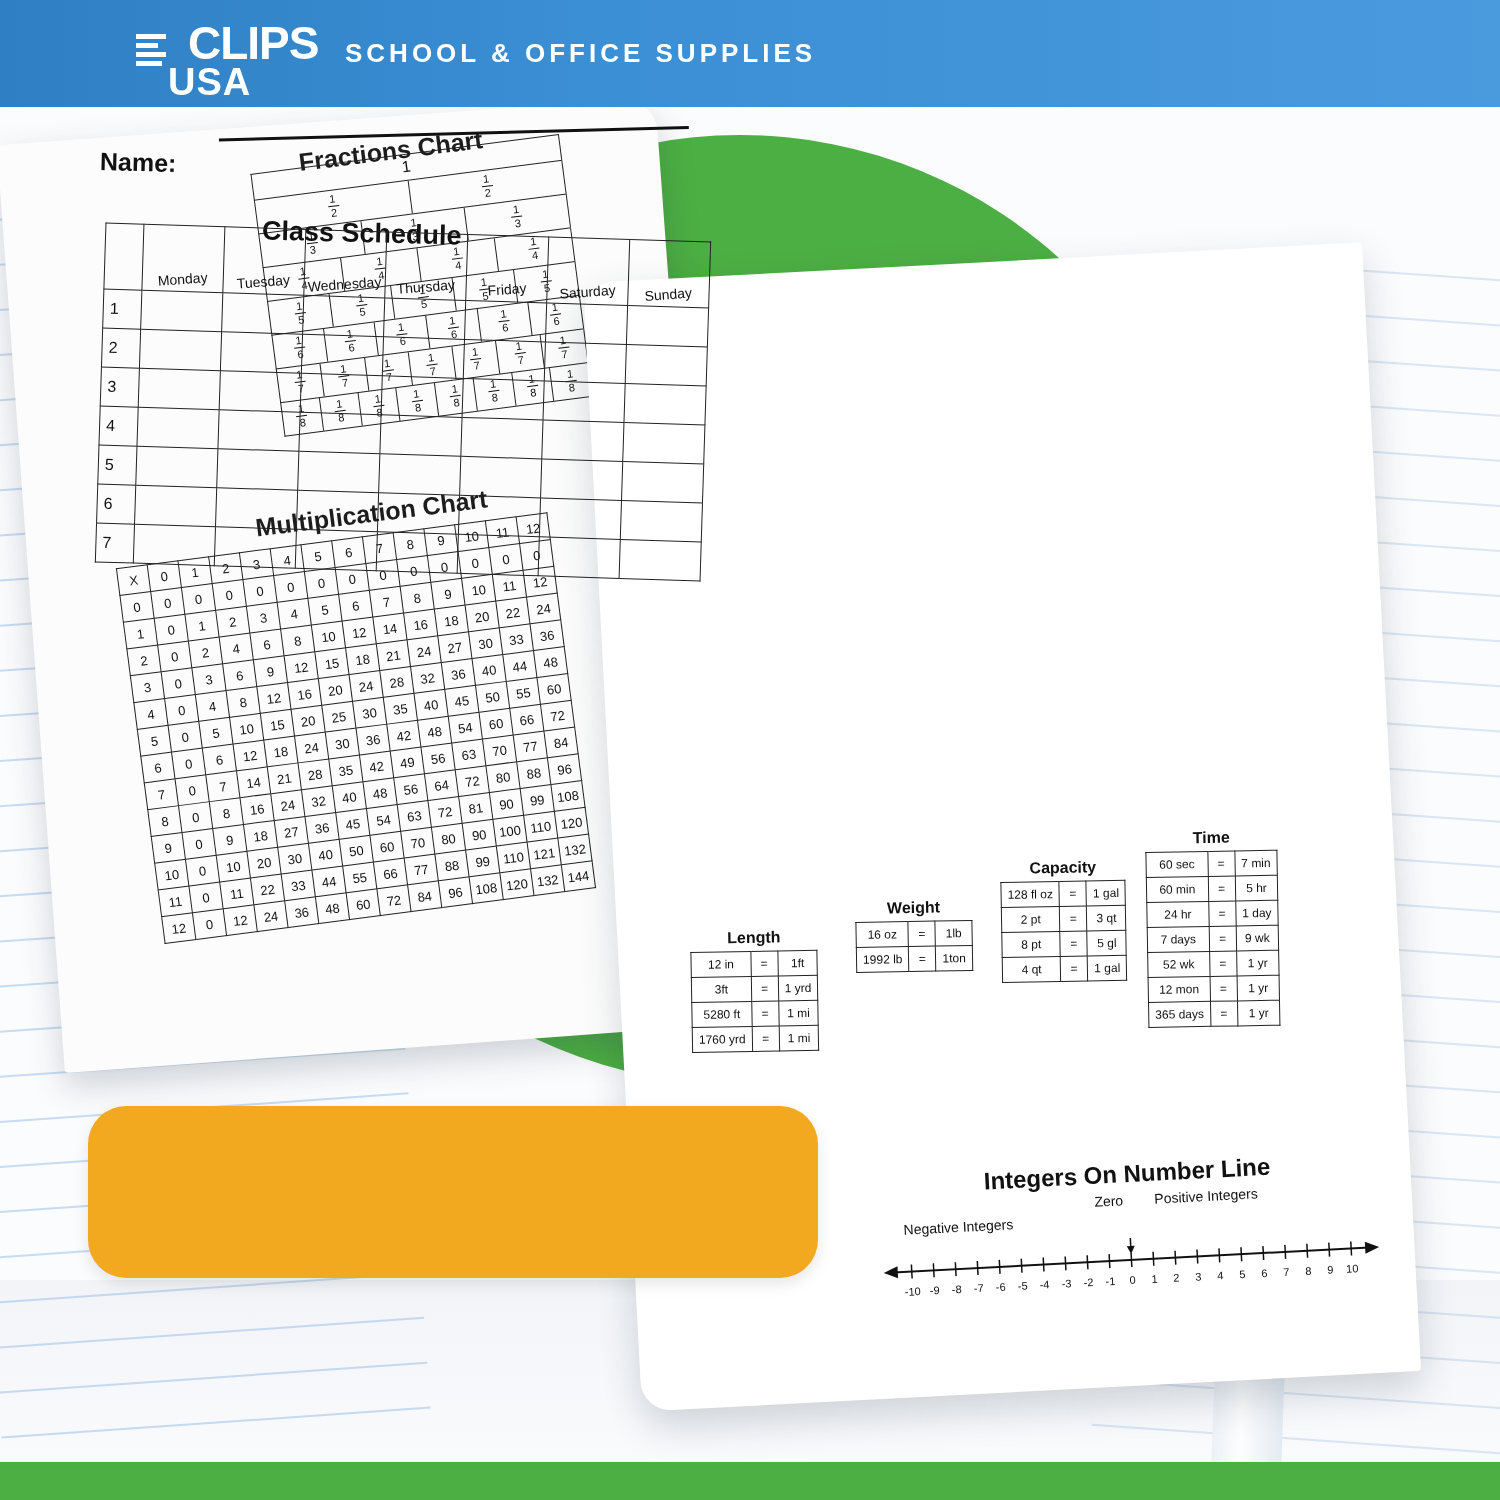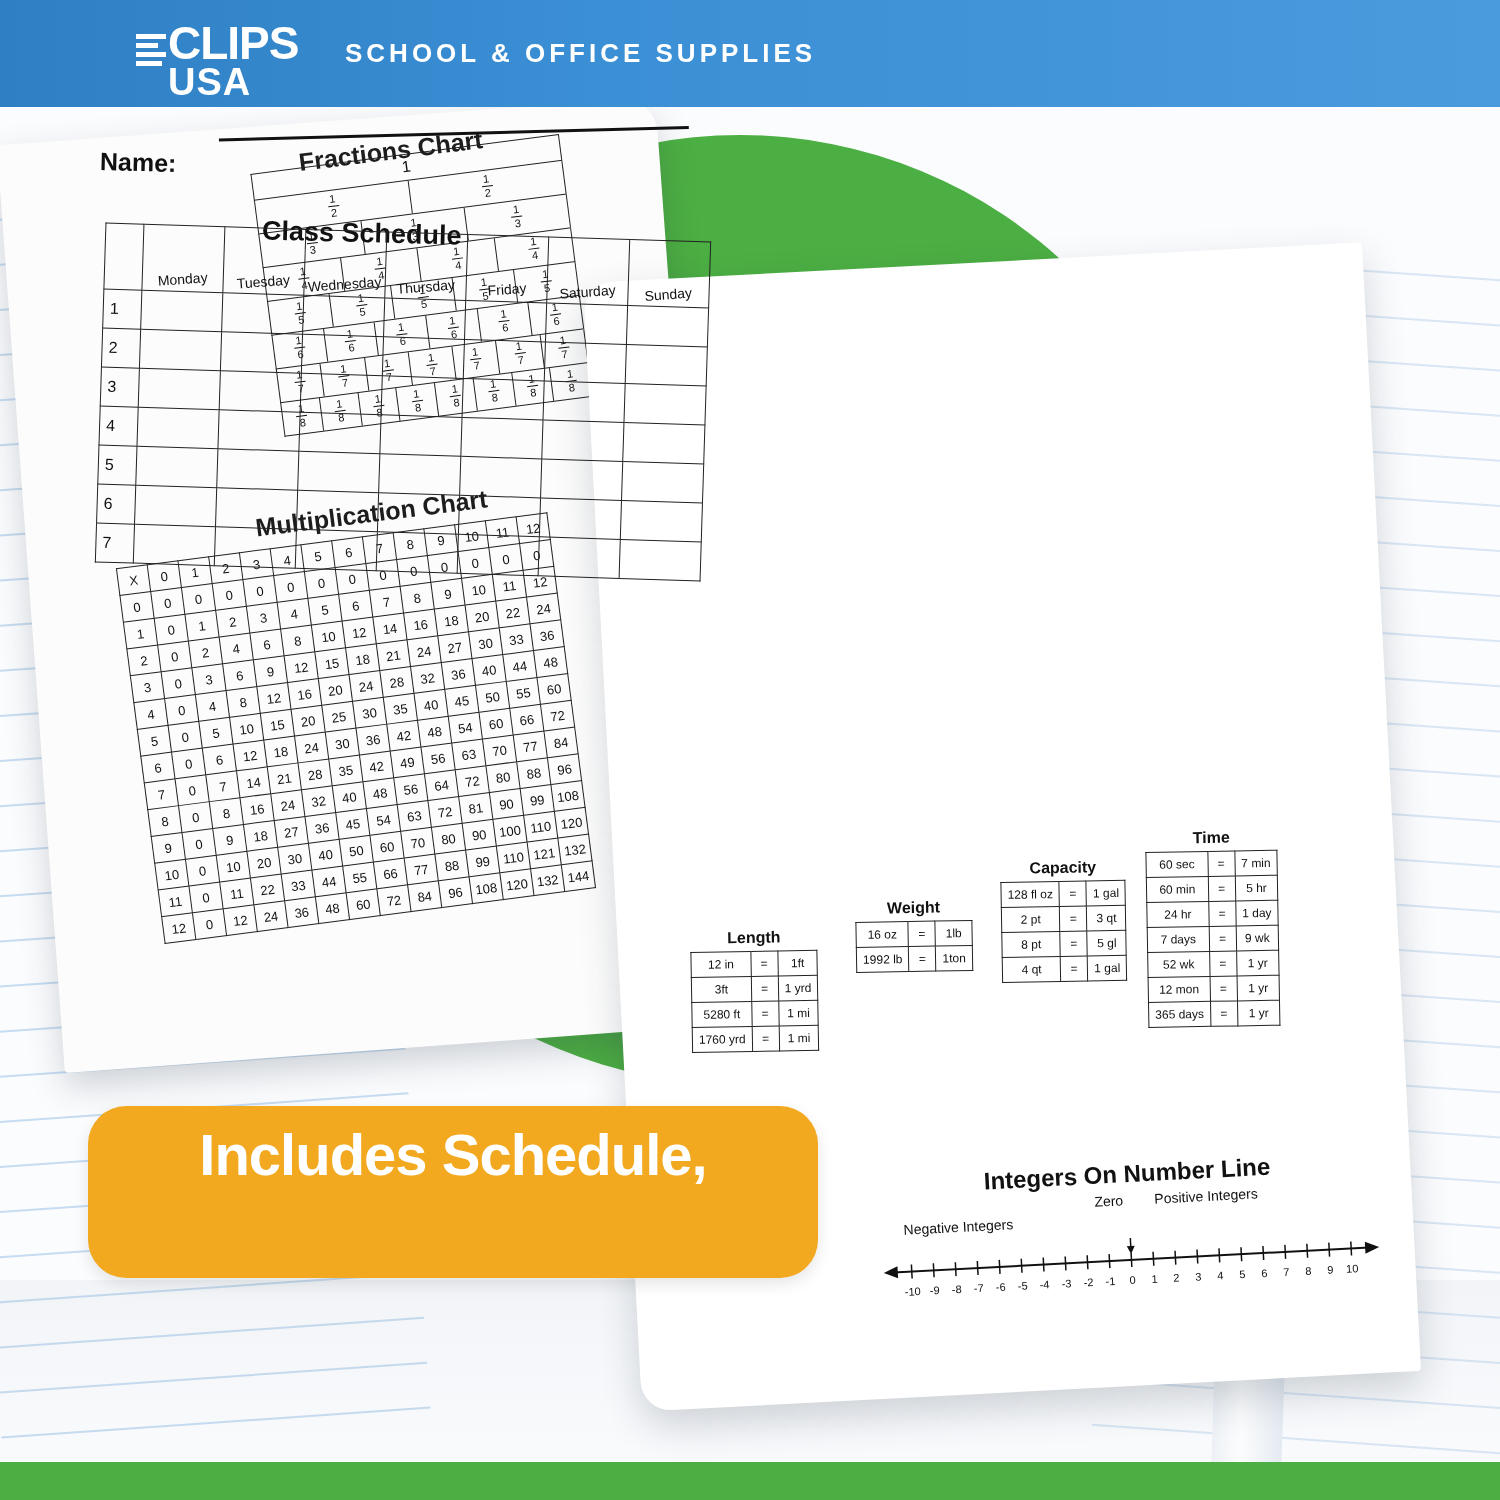--- a/index.html
+++ b/index.html
@@ -20,21 +20,21 @@
   .lnr{position:absolute;left:0;width:100%;height:2px;background:#cfe0f2;opacity:.8;}
   .spine{position:absolute;left:1230px;top:250px;width:70px;height:1160px;background:linear-gradient(90deg,#eef2f7,#ffffff 40%,#e6ecf3);transform:rotate(2deg);}
   .bg-shadow{position:absolute;left:0;top:1180px;width:1500px;height:220px;background:linear-gradient(180deg,rgba(160,175,190,0.10),rgba(255,255,255,0));}
 
   
   .green-circle{position:absolute;left:265px;top:135px;width:950px;height:950px;border-radius:50%;background:#4caf43;}
 
   
   .header{position:absolute;left:0;top:0;width:1500px;height:107px;background:linear-gradient(90deg,#2f7fc4 0%,#3b8fd4 40%,#4a9ade 100%);}
   .logo{position:absolute;left:68px;top:14px;color:#fff;}
-  .logo .l1{font-size:46px;font-weight:bold;letter-spacing:-1px;line-height:42px;}
+  .logo .l1{font-size:46px;font-weight:bold;letter-spacing:-1px;line-height:42px;margin-left:20px;}
   .logo .l2{font-size:38px;font-weight:bold;letter-spacing:1px;line-height:36px;}
   .logo-bars{position:absolute;left:68px;top:20px;width:30px;height:34px;}
   .logo-bars i{display:block;height:5px;background:#fff;margin-bottom:4px;}
   .logo-bars i:nth-child(1){width:30px;}
   .logo-bars i:nth-child(2){width:22px;}
   .logo-bars i:nth-child(3){width:30px;}
   .logo-bars i:nth-child(4){width:26px;}
   .logo-text{position:absolute;left:100px;top:8px;}
   .header-tag{position:absolute;left:345px;top:38px;color:#ffffff;font-size:26px;font-weight:bold;letter-spacing:4px;}
 
@@ -759,18 +759,17 @@
       <div class="logo-text">
         <div class="l1">CLIPS</div>
         <div class="l2">USA</div>
       </div>
     </div>
     <div class="header-tag">SCHOOL &amp; OFFICE SUPPLIES</div>
   </div>
 
   <div class="badge">
     <div class="badge-text">
-      <div>Includes Schedule,</div>
     </div>
   </div>
 
   <div class="footerbar"></div>
 </div>
 
 </body></html>

